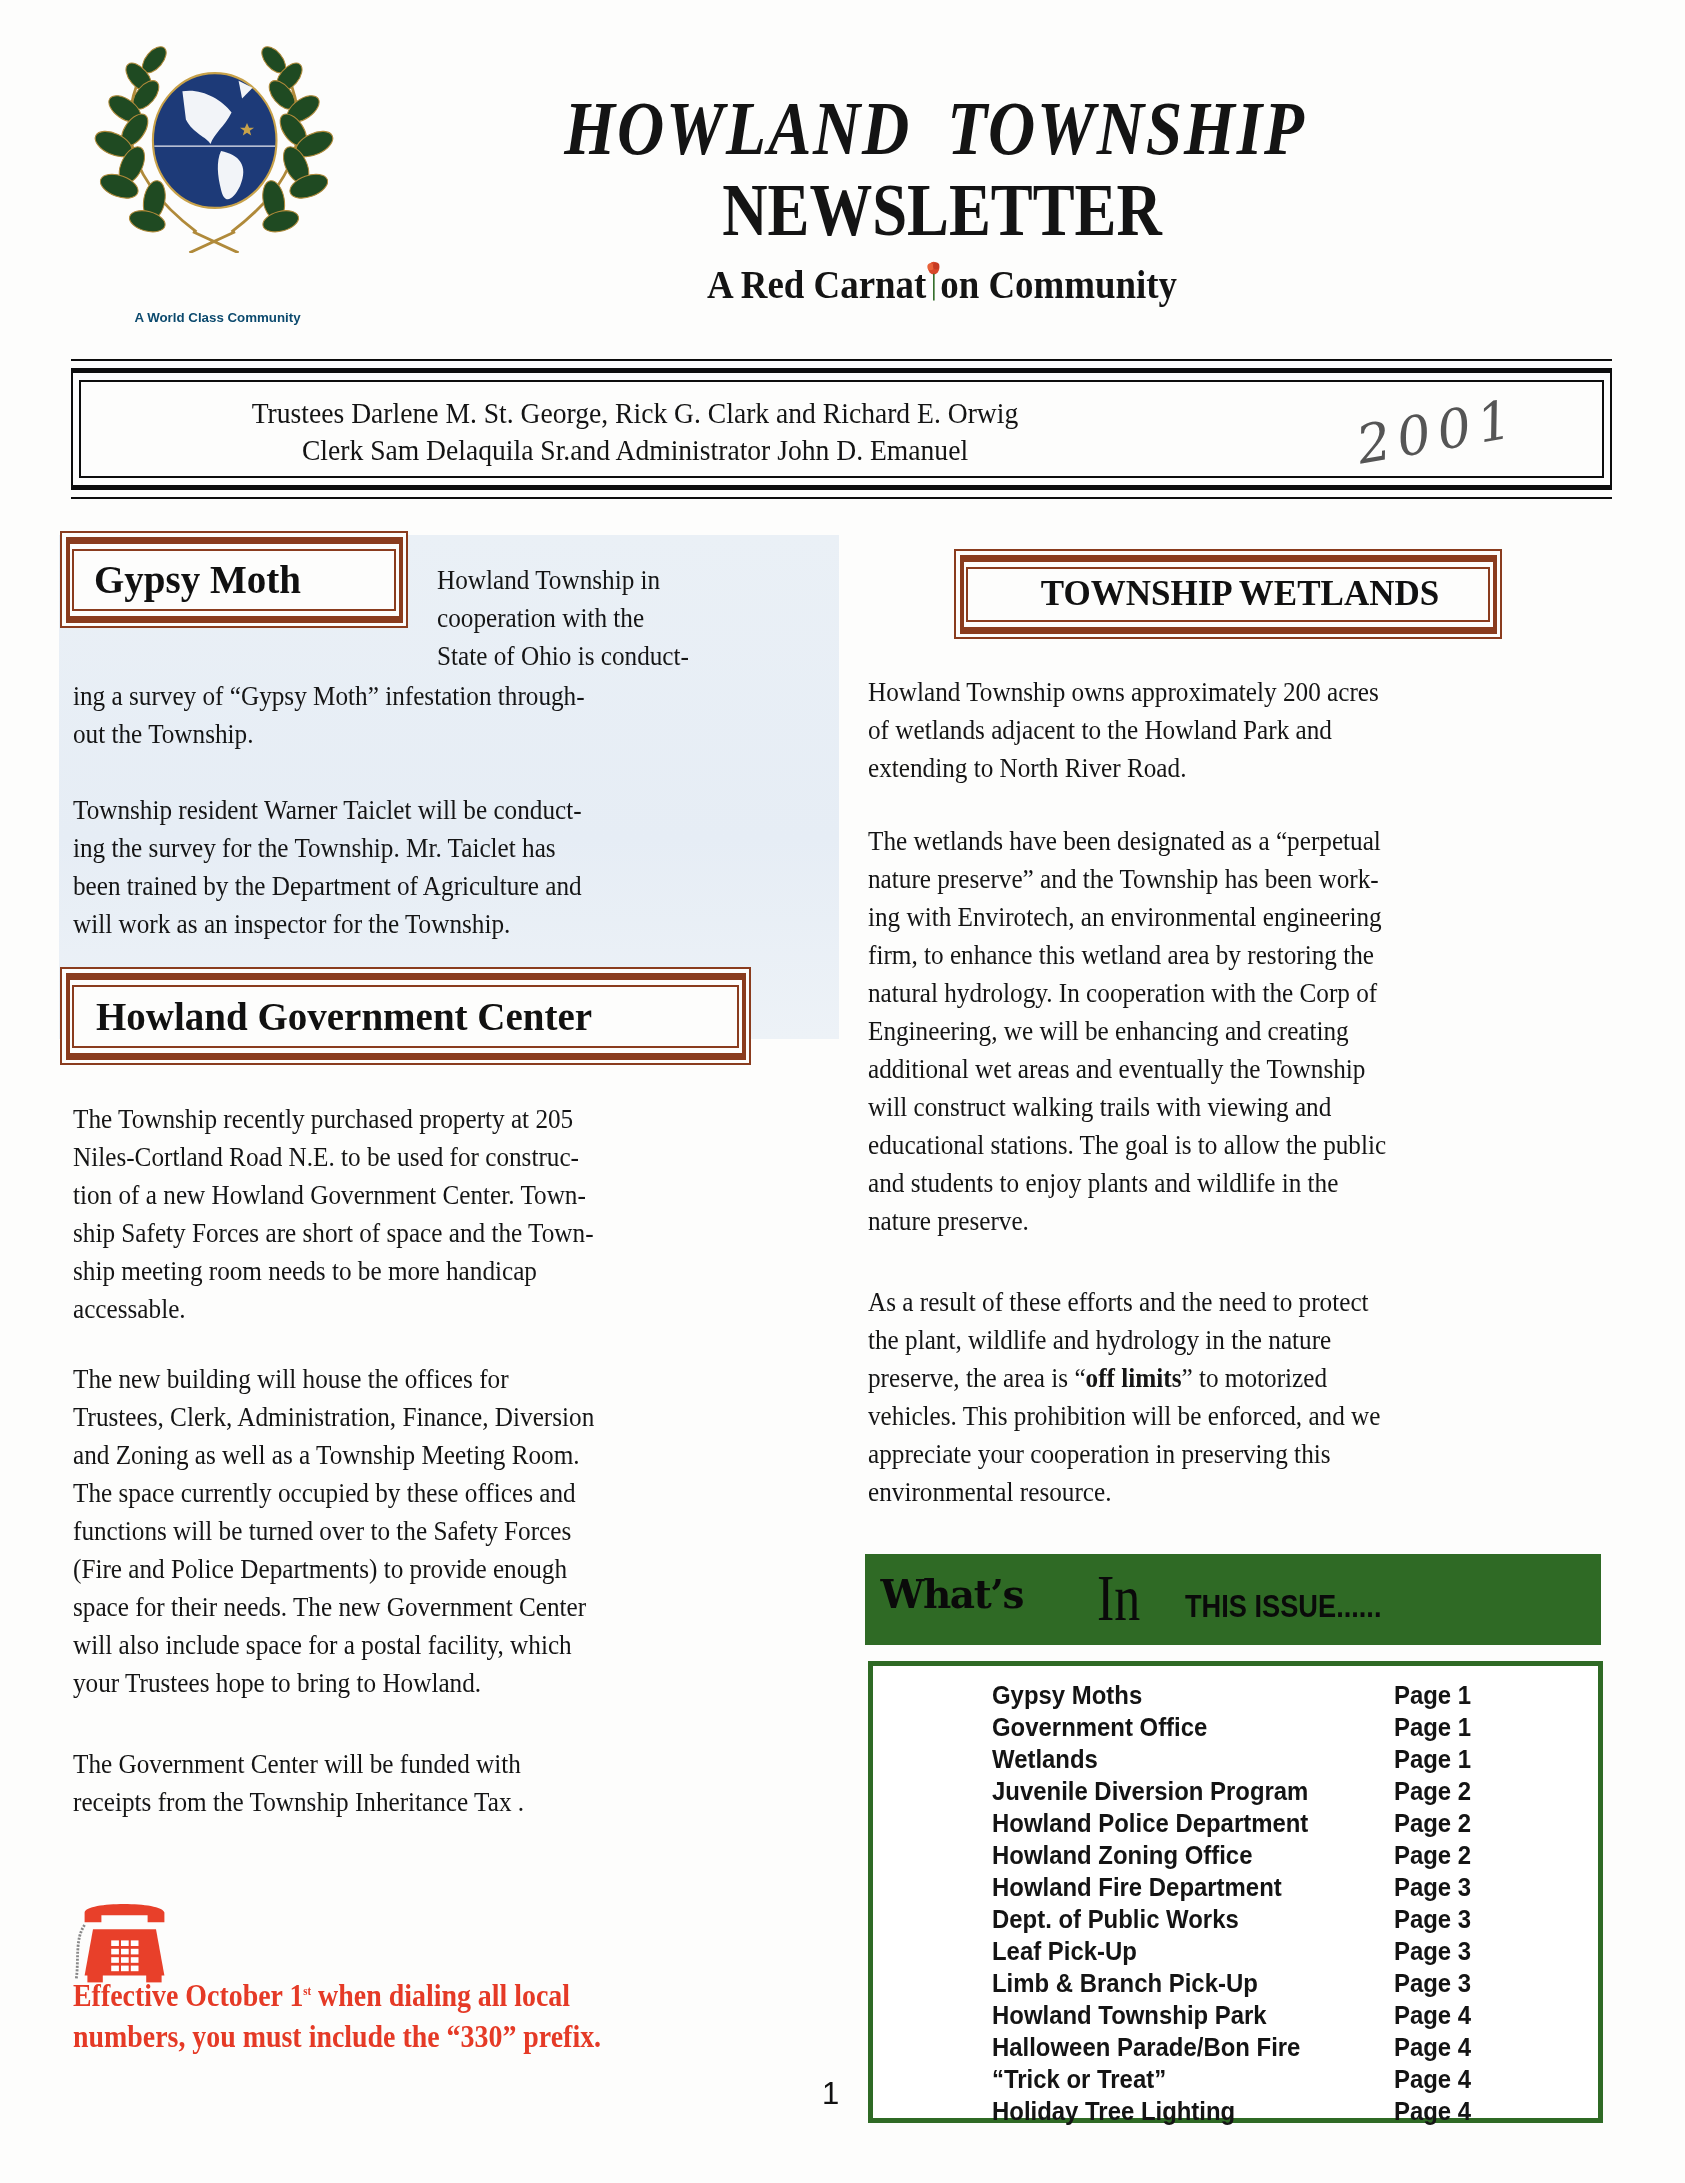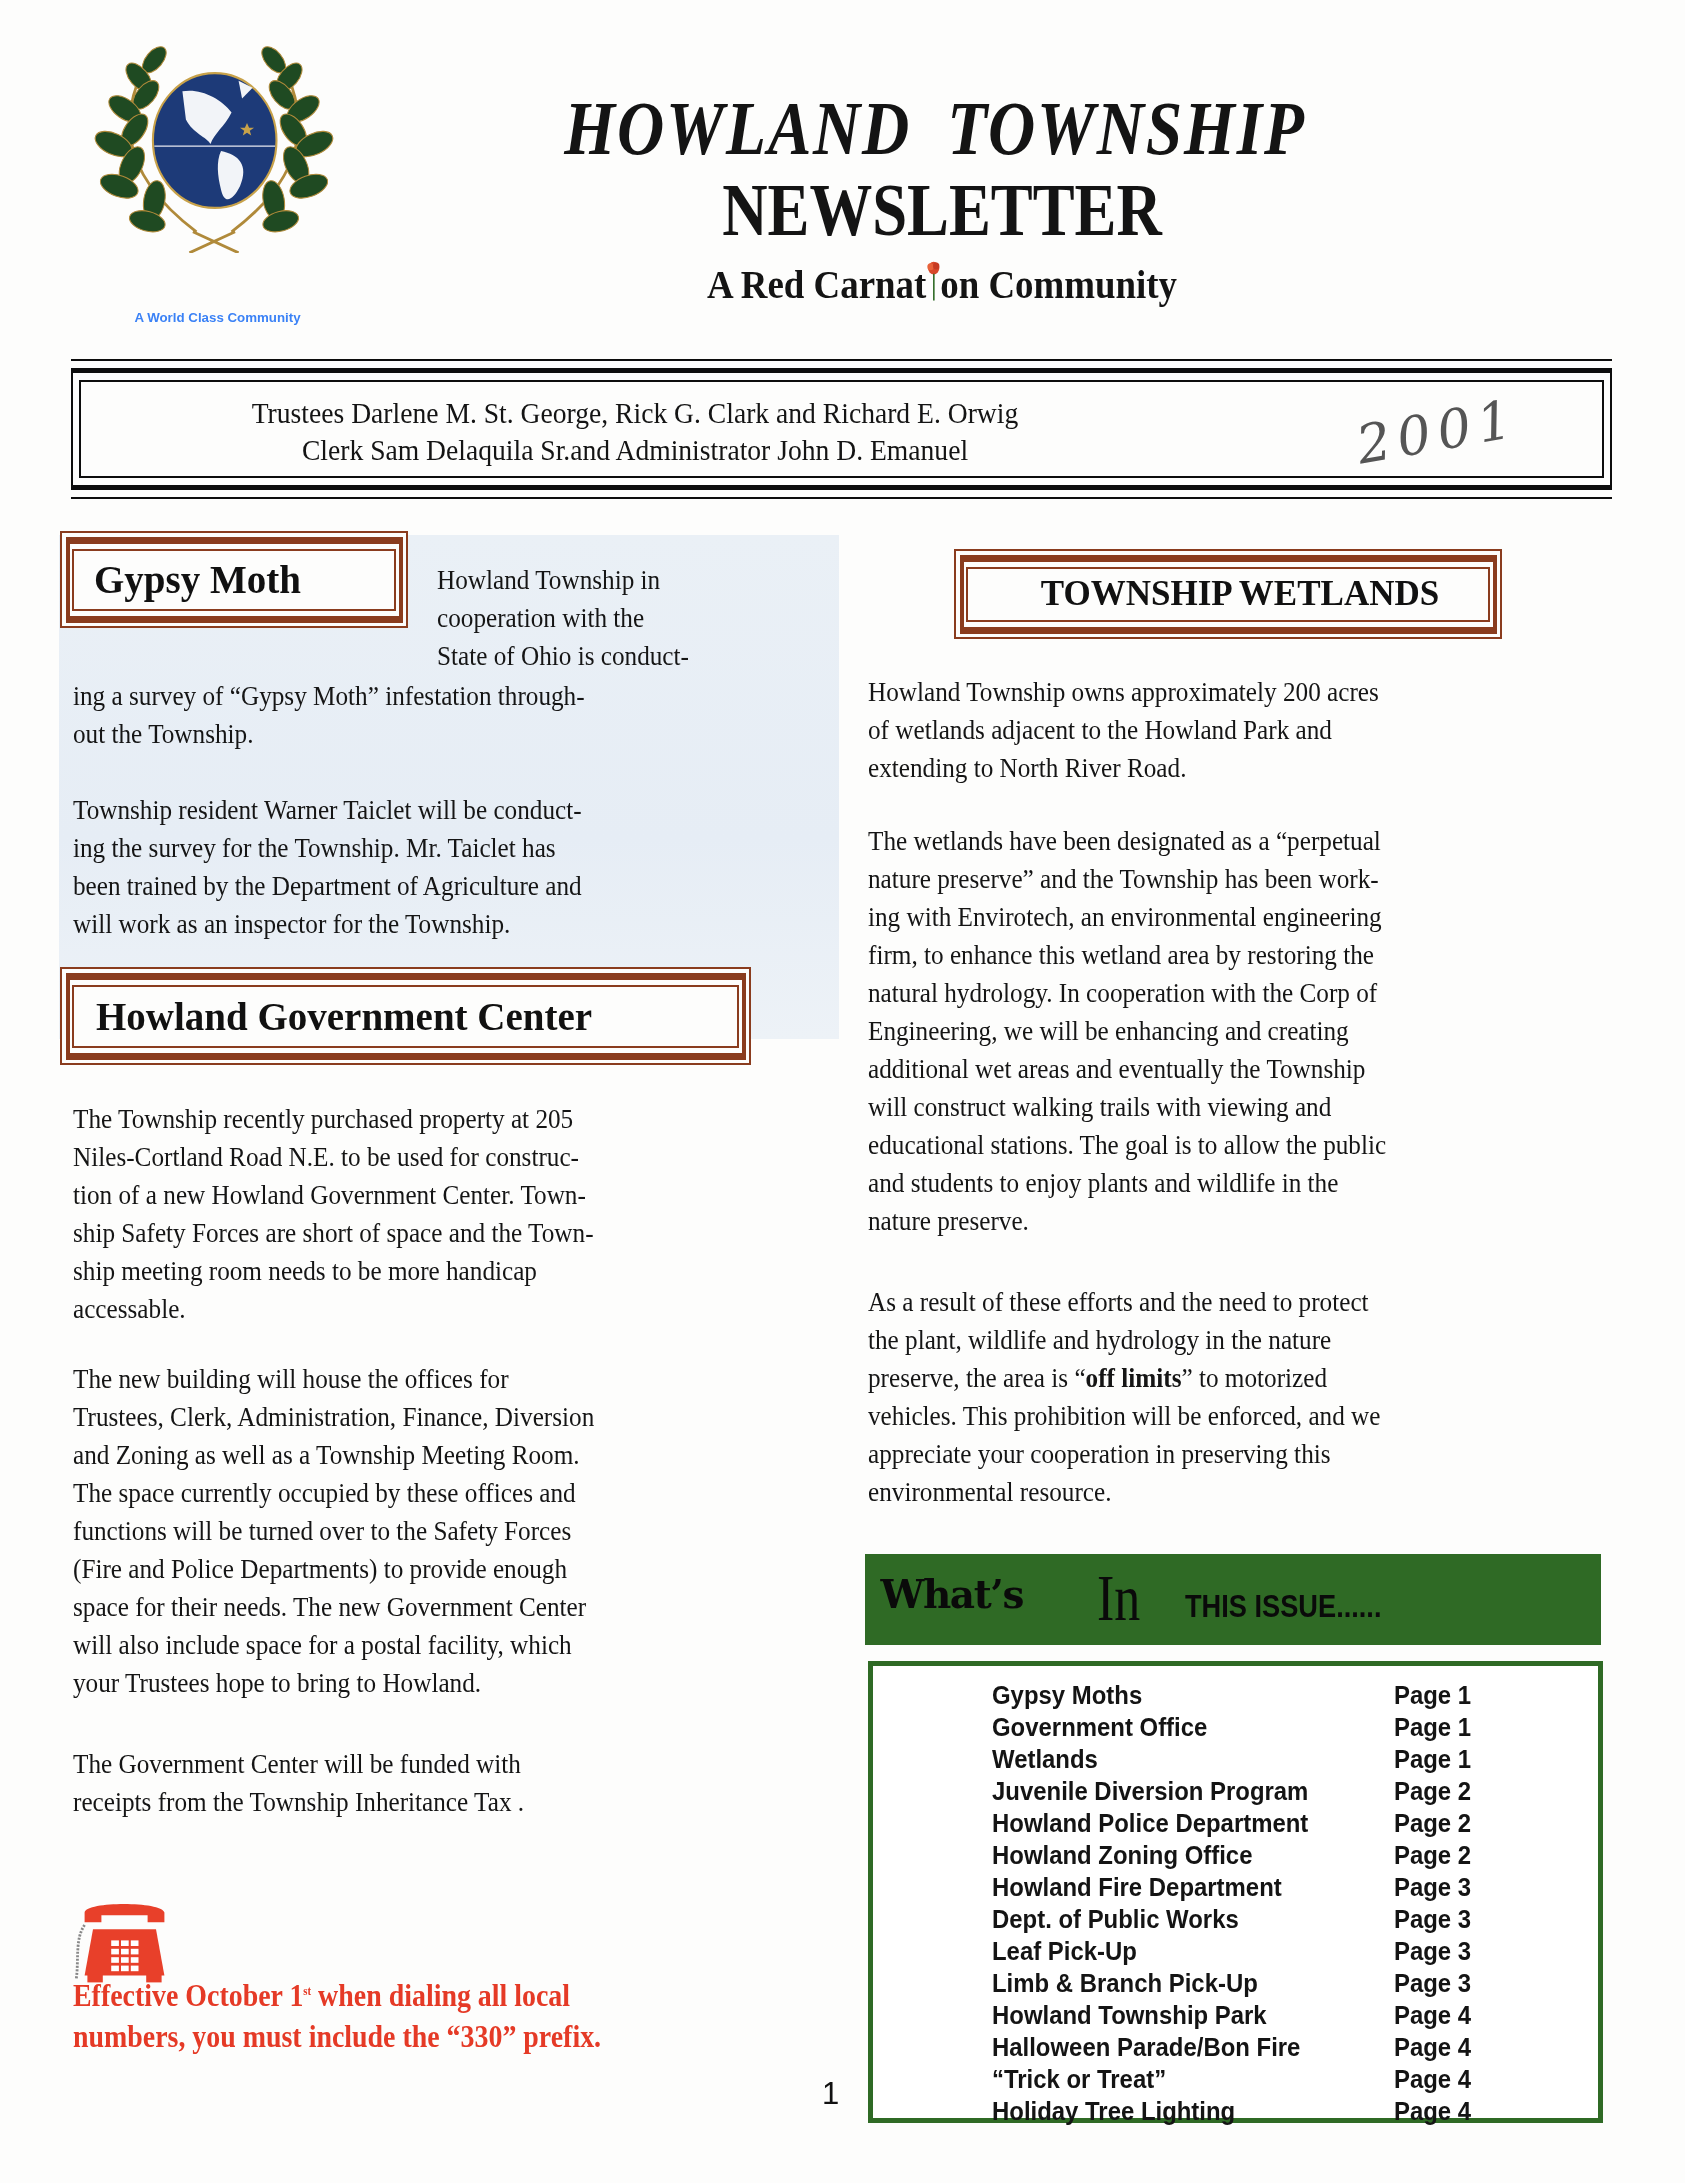--- a/index.html
+++ b/index.html
@@ -14,21 +14,21 @@
   
   #logo { left:49px; top:21px; width:330px; height:309px; }
   #logo .howland-script {
     position:absolute; left:7px; top:211px; width:323px; text-align:center;
     font-family:"DejaVu Serif", serif; font-style:italic; font-weight:bold;
     font-size:76px; color:#4a1a10; letter-spacing:-2.8px;
     text-shadow:1.4px 1.4px 0 #c8a24a, -0.7px -0.7px 0 #c8a24a;
   }
   #logo .tagline {
     position:absolute; left:63px; top:289px; width:211px; text-align:center;
-    font-family:"Liberation Sans", sans-serif; font-weight:bold; font-size:13.3px; color:#3b82f6;
+    font-family:"Liberation Sans", sans-serif; font-weight:bold; font-size:13.3px; color:#0c4a6e;
   }
 
   
   #masthead-title {
     left:436px; top:90px; width:998px; text-align:center;
     font-family:"Liberation Serif", serif; font-style:italic; font-weight:bold;
     font-size:76px; letter-spacing:2.1px; transform:scaleX(0.86); transform-origin:center;
     line-height:1;
   }
   #masthead-sub {

